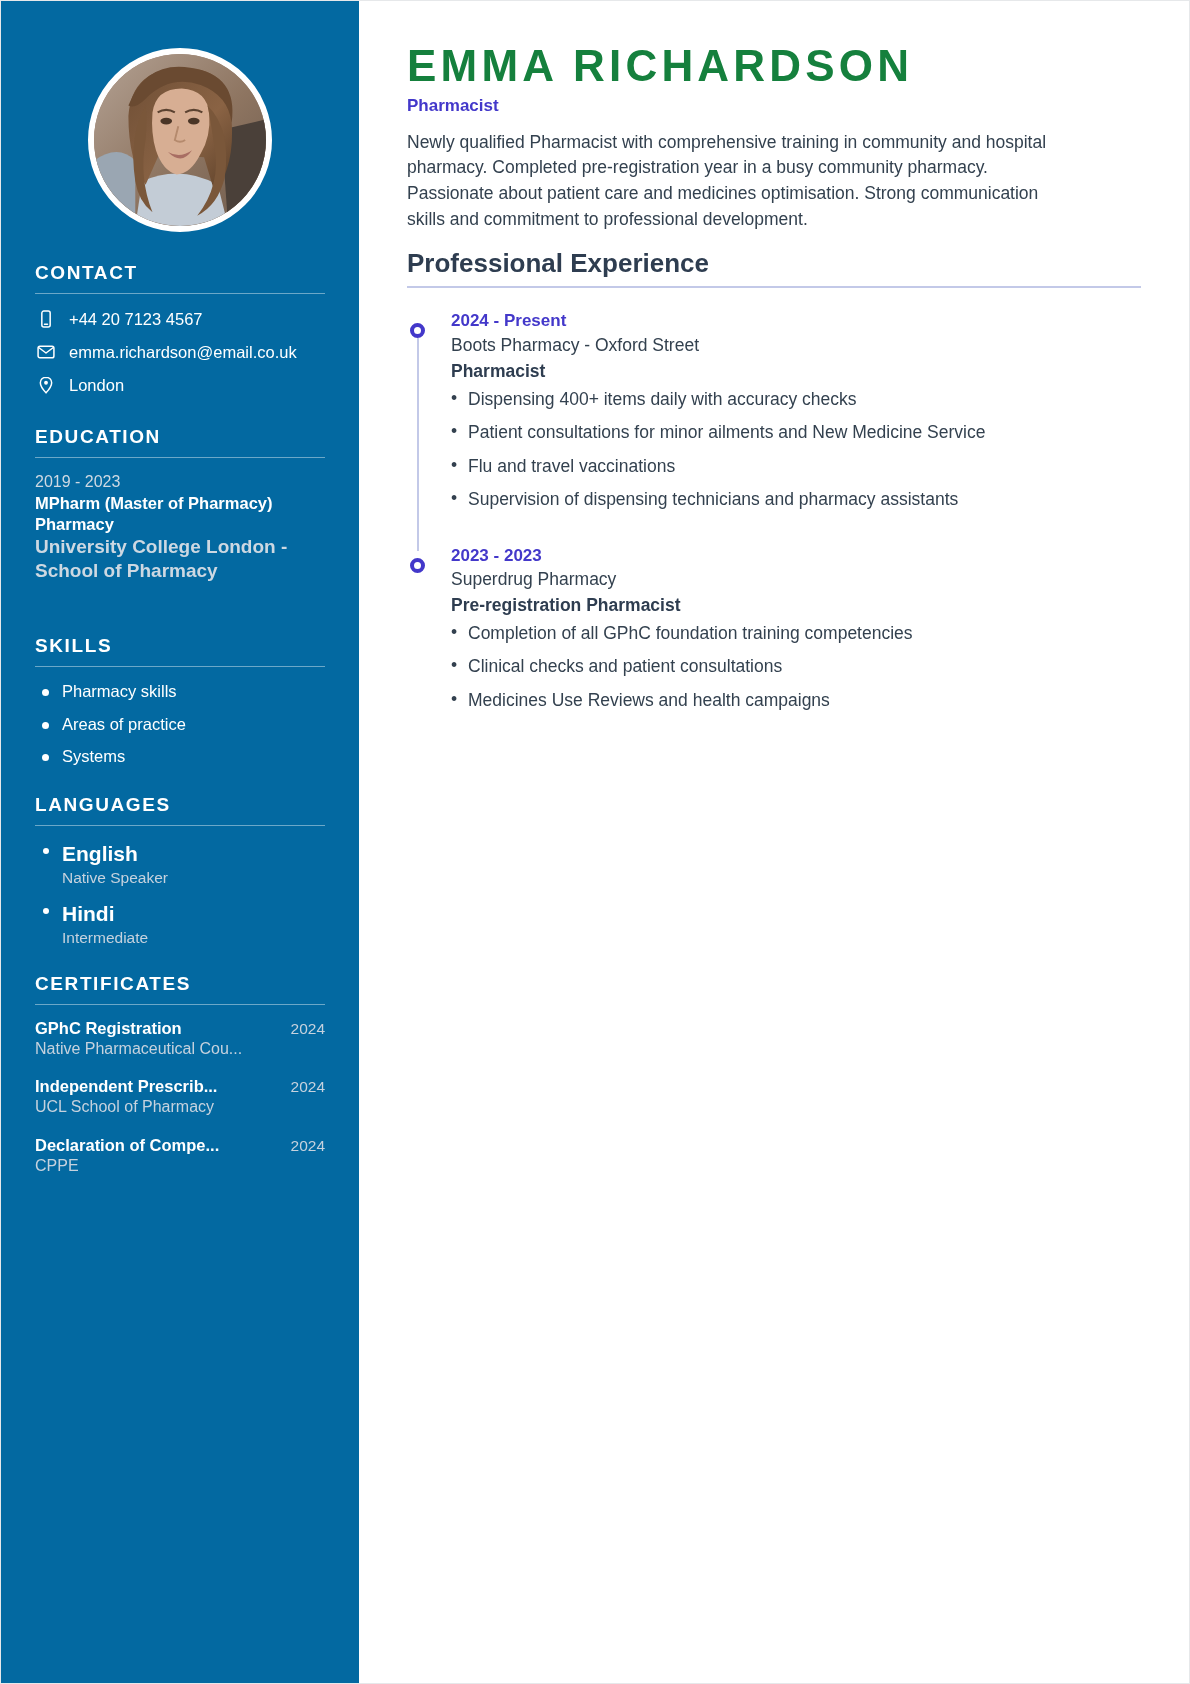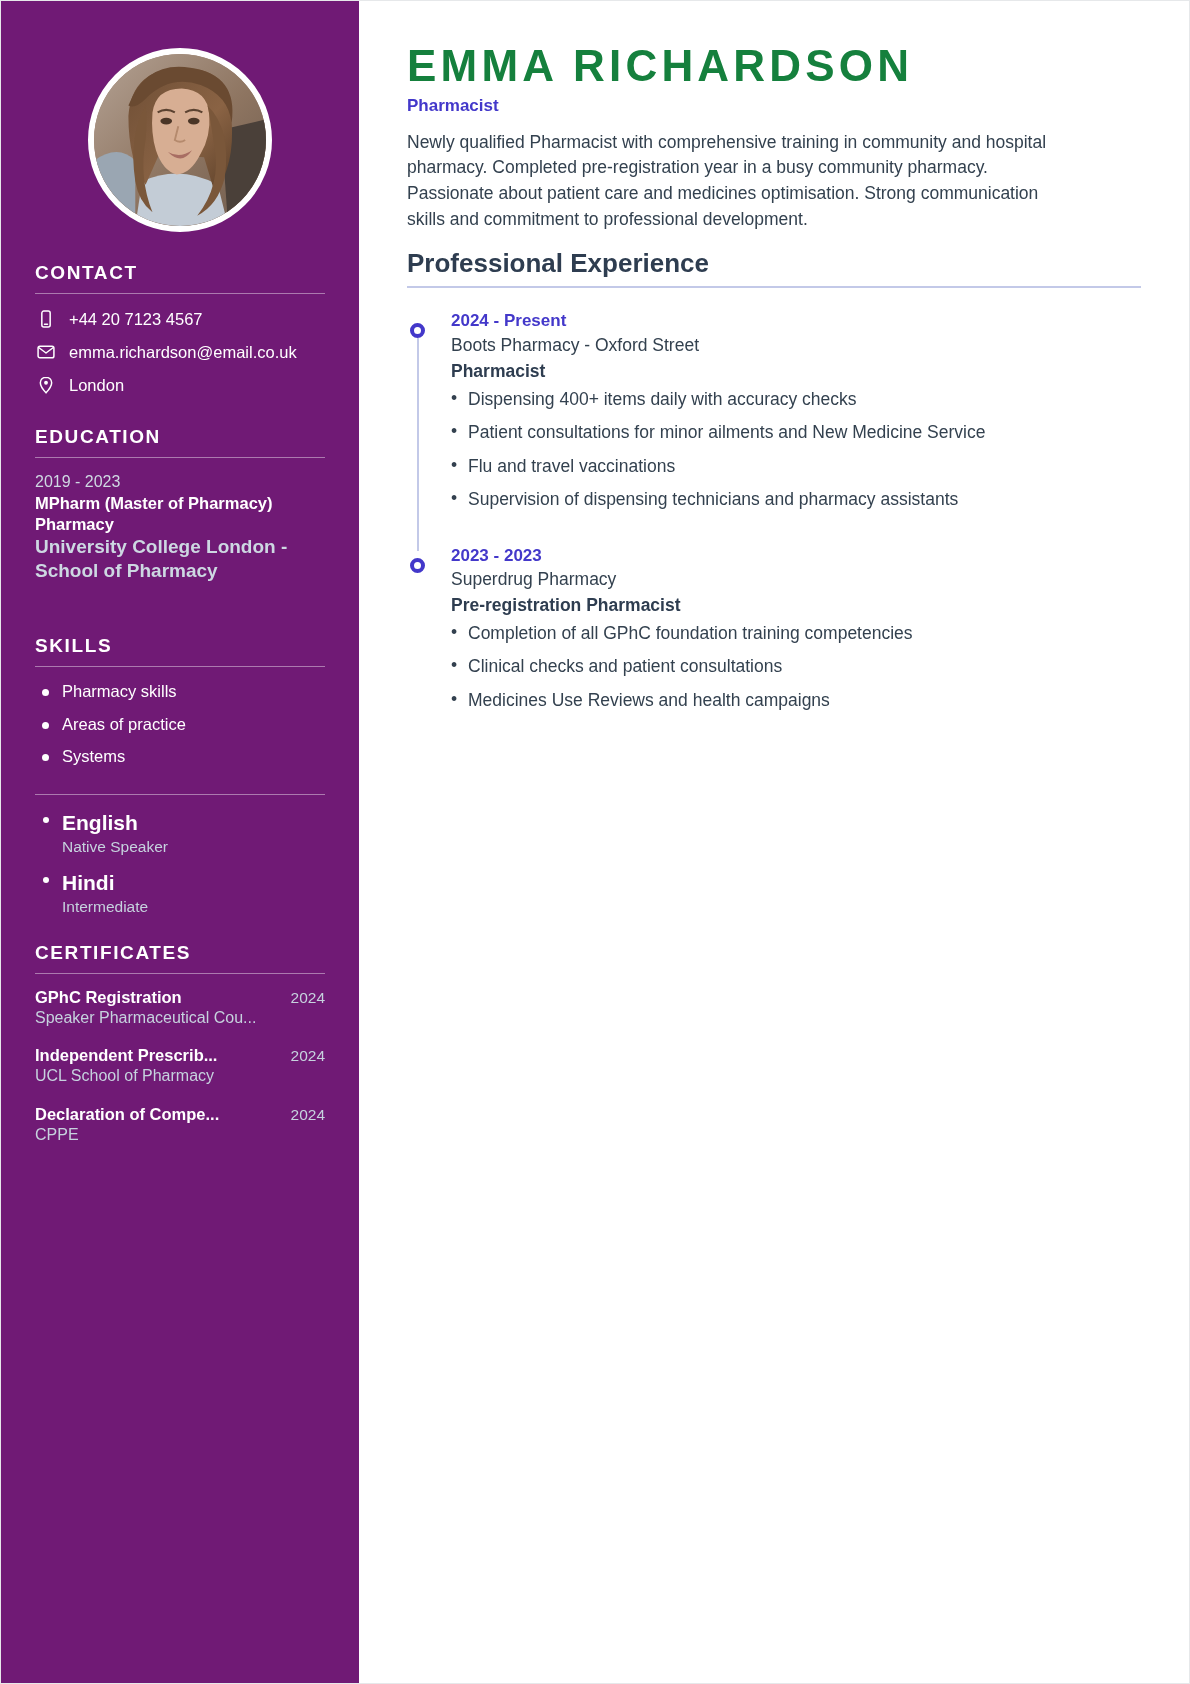--- a/index.html
+++ b/index.html
@@ -19,21 +19,21 @@
     background: #ffffff;
     border: 1px solid #e6e8ea;
     display: flex;
     overflow: hidden;
   }
 
   
   .sidebar {
     width: 358px;
     min-width: 358px;
-    background: #701a75;
+    background: #0369a1;
     color: #ffffff;
     padding: 0 34px;
     position: relative;
   }
 
   .photo-wrap {
     margin-top: 47px;
     display: flex;
     justify-content: center;
   }
@@ -355,20 +355,21 @@
       <div class="side-head">SKILLS</div>
       <div class="side-rule"></div>
       <ul class="bullet-list">
         <li>Pharmacy skills</li>
         <li>Areas of practice</li>
         <li>Systems</li>
       </ul>
     </section>
 
     <section class="side-section" style="margin-top:26px">
+      <div class="side-head">LANGUAGES</div>
       <div class="side-rule"></div>
       <ul class="lang-list">
         <li>
           <div class="lang-name">English</div>
           <div class="lang-level">Native Speaker</div>
         </li>
         <li>
           <div class="lang-name">Hindi</div>
           <div class="lang-level">Intermediate</div>
         </li>
@@ -377,21 +378,21 @@
 
     <section class="side-section" style="margin-top:24px">
       <div class="side-head">CERTIFICATES</div>
       <div class="side-rule"></div>
 
       <div class="cert-item">
         <div class="cert-top">
           <span class="cert-name">GPhC Registration</span>
           <span class="cert-year">2024</span>
         </div>
-        <div class="cert-issuer">Speaker Pharmaceutical Cou...</div>
+        <div class="cert-issuer">Native Pharmaceutical Cou...</div>
       </div>
 
       <div class="cert-item">
         <div class="cert-top">
           <span class="cert-name">Independent Prescrib...</span>
           <span class="cert-year">2024</span>
         </div>
         <div class="cert-issuer">UCL School of Pharmacy</div>
       </div>
 

